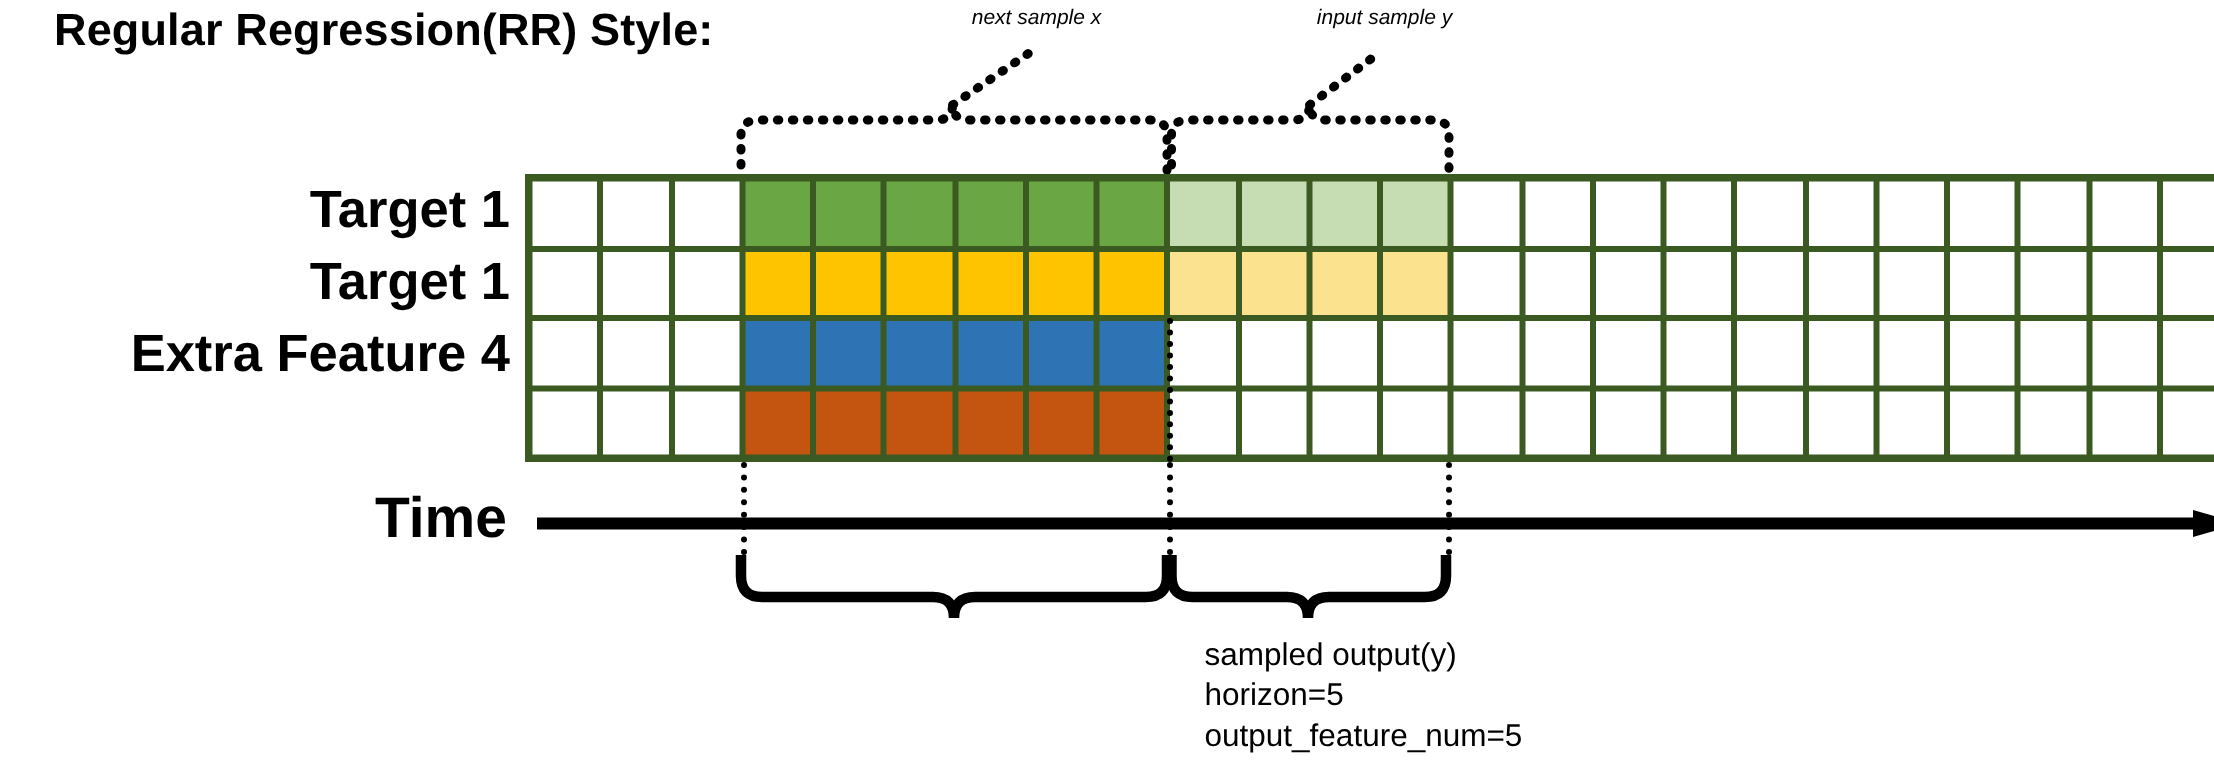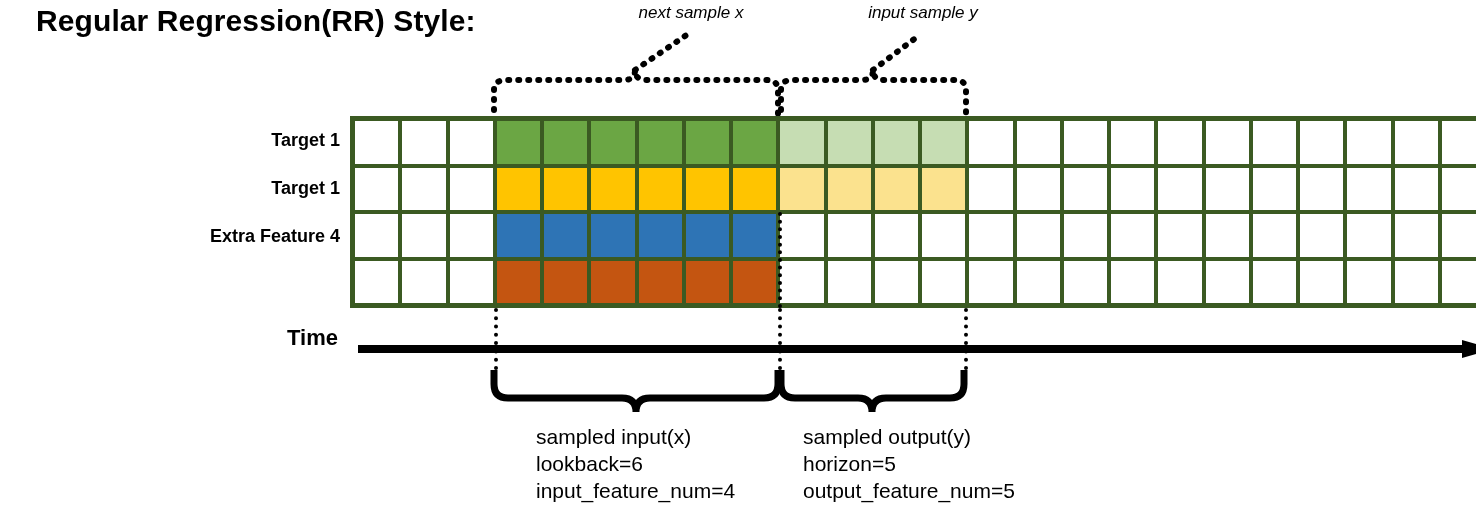--- a/index.html
+++ b/index.html
@@ -6,46 +6,46 @@
   body{width:1476px;height:516px;position:relative;overflow:hidden;
        font-family:"Liberation Sans","DejaVu Sans",sans-serif;color:#000;}
 
   #stage{position:absolute;left:0;top:0;width:1476px;height:516px;margin-left:28px;}
 
   
   #title{position:absolute;left:8px;top:4px;font-size:30px;font-weight:700;
          letter-spacing:.1px;white-space:nowrap;}
 
   
-  .top-label{position:absolute;top:3px;font-size:17px;font-style:italic;
+  .top-label{position:absolute;top:3px;font-size:14px;font-style:italic;
              font-weight:500;white-space:nowrap;text-align:center;}
   #lbl-next-x{left:588px;width:150px;}
   #lbl-next-y{left:820px;width:150px;}
 
   
   #rowlabels{position:absolute;left:0px;top:116px;width:312px;height:192px;}
   .rowlabel{position:absolute;right:0;width:100%;height:48px;line-height:48px;
-            text-align:right;font-size:18px;font-weight:700;white-space:nowrap;}
+            text-align:right;font-size:35px;font-weight:700;white-space:nowrap;}
 
   
   #grid{position:absolute;left:322px;top:116px;width:1140px;height:192px;
         box-sizing:border-box;border:5px solid #3b5a22;background:#3b5a22;
         display:grid;grid-template-columns:repeat(24,1fr);
         grid-template-rows:repeat(4,1fr);gap:4px;}
   .cell{background:#ffffff;}
   .c-green{background:#6BA644;}
   .c-green-l{background:#C6DDB3;}
   .c-yellow{background:#FFC400;}
   .c-yellow-l{background:#FBE28E;}
   .c-blue{background:#2E74B5;}
   .c-orange{background:#C45511;}
 
   
   #time-label{position:absolute;left:150px;top:325px;width:160px;
-              text-align:right;font-size:22px;font-weight:700;}
+              text-align:right;font-size:38px;font-weight:700;}
   #time-axis{position:absolute;left:330px;top:340px;width:1135px;height:18px;}
 
   
   .vguide{position:absolute;width:0;border-left:4px dotted #000;}
 
   
   .ovl{position:absolute;left:0;top:0;width:1476px;height:516px;
        pointer-events:none;overflow:visible;}
 
   
@@ -192,24 +192,19 @@
     <polygon points="1104,0 1135,9 1104,18" fill="#000"></polygon>
   </svg>
 
   <svg class="ovl" id="bottom-braces">
 
     <path d="M 466,370 L 466,384 Q 466,398 480,398 L 594,398 Q 608,398 608,412 Q 608,398 622,398 L 736,398 Q 750,398 750,384 L 750,370" fill="none" stroke="#000" stroke-width="7" stroke-linecap="butt"></path>
 
     <path d="M 753,370 L 753,384 Q 753,398 767,398 L 830,398 Q 844,398 844,412 Q 844,398 858,398 L 922,398 Q 936,398 936,384 L 936,370" fill="none" stroke="#000" stroke-width="7" stroke-linecap="butt"></path>
   </svg>
 
-  <div class="caption" id="cap-x">
-    <div>sampled input(x)</div>
-    <div>lookback=6</div>
-    <div>input_feature_num=4</div>
-  </div>
   <div class="caption" id="cap-y">
     <div>sampled output(y)</div>
     <div>horizon=5</div>
     <div>output_feature_num=5</div>
   </div>
 
 </div>
 
 </body></html>

